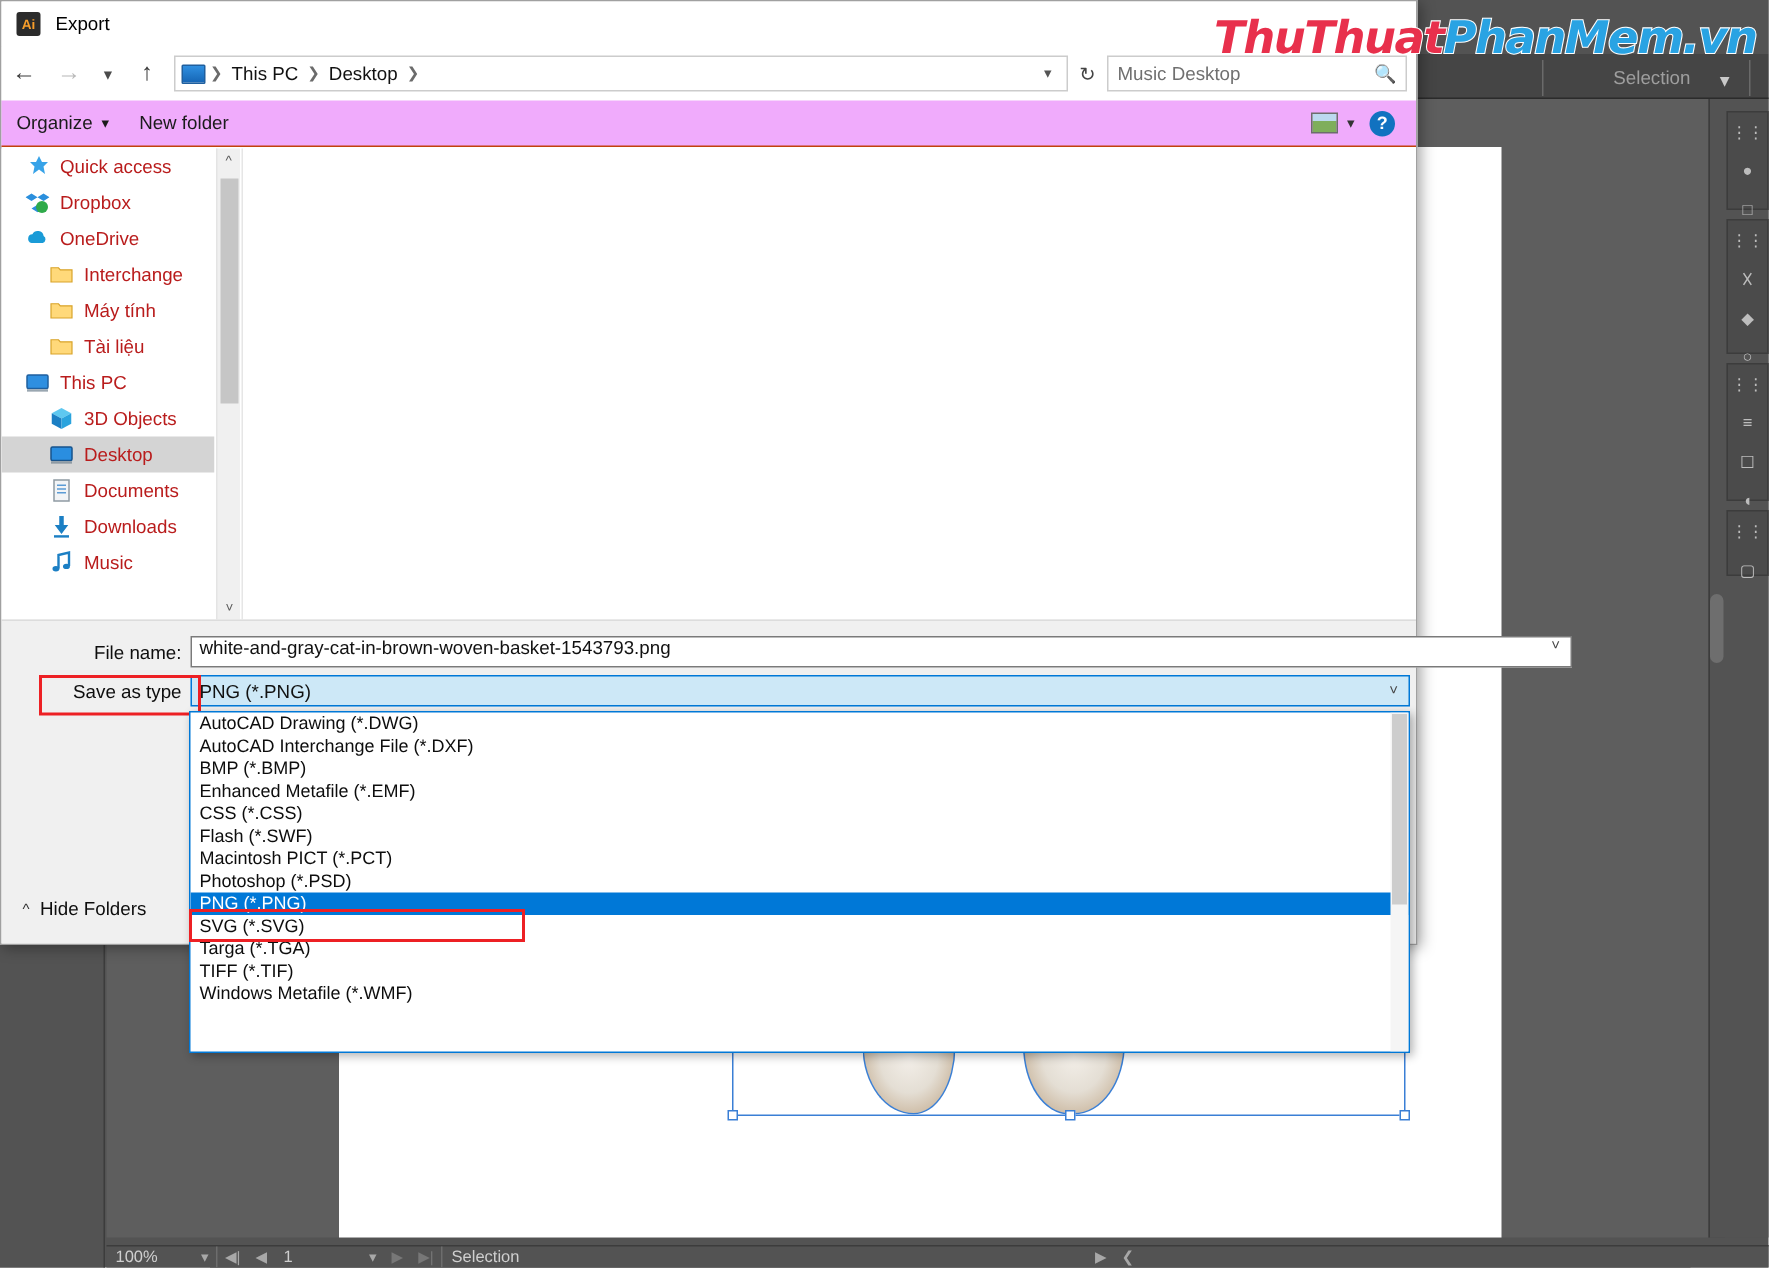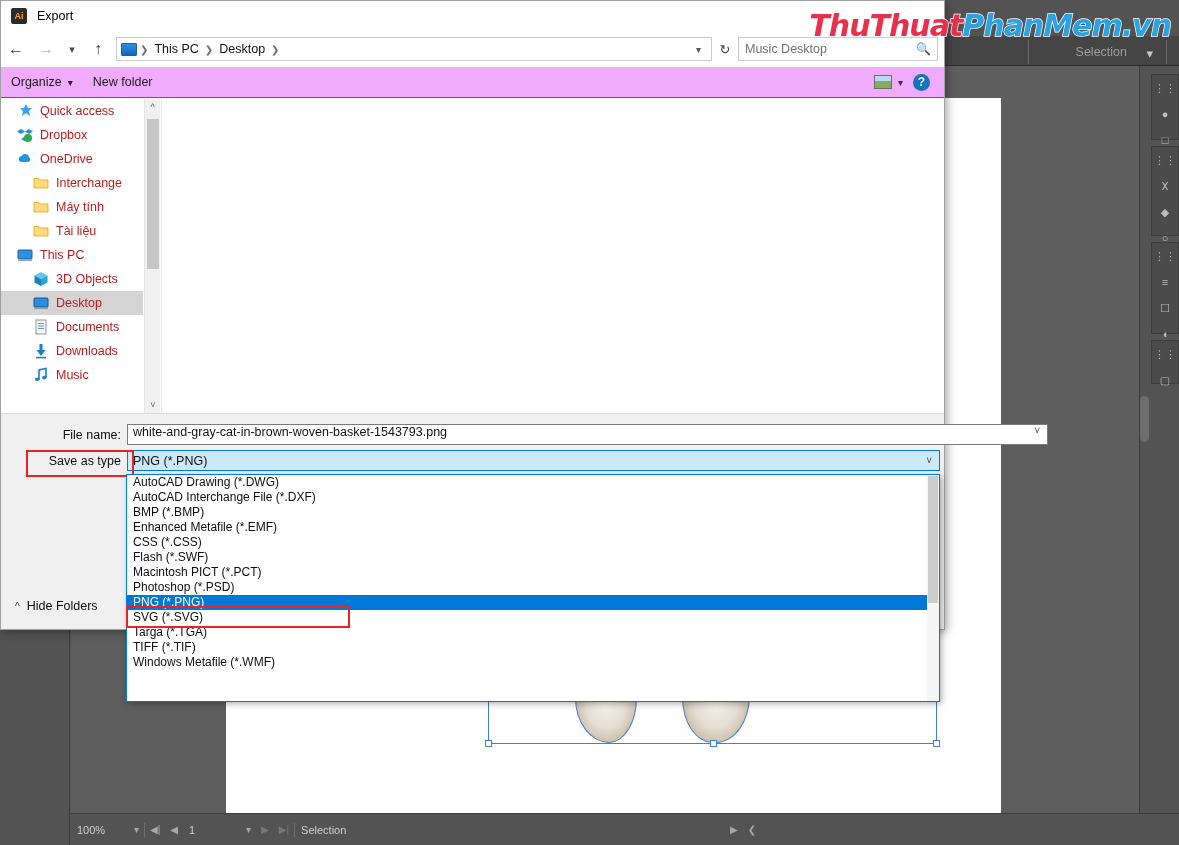--- a/index.html
+++ b/index.html
@@ -98,21 +98,21 @@
     position: absolute; right: 30px; top: 330px; width: 9px; height: 46px;
     background: #6e6e6e; border-radius: 5px;
   }
   #ai-vscroll-col {
     position: absolute; right: 29px; top: 66px; width: 11px; bottom: 20px;
     background: #4a4a4a;
   }
 
   
   #ai-statusbar {
-    position: absolute; left: 71px; right: 0; bottom: 0; height: 32px;
+    position: absolute; left: 71px; right: 0; bottom: 0; height: 15px;
     background: #535353;
     border-top: 1px solid #3c3c3c;
     display: flex; align-items: center;
     color: #cfcfcf; font-size: 11px;
   }
   .sb-cell { display: flex; align-items: center; height: 20px; padding: 0 6px; }
   .sb-sep { width: 1px; height: 14px; background: #6d6d6d; }
   .sb-arrow { color: #a8a8a8; font-size: 10px; padding: 0 5px; }
   .sb-arrow.dim { color: #777; }
   #sb-zoom { width: 58px; }

